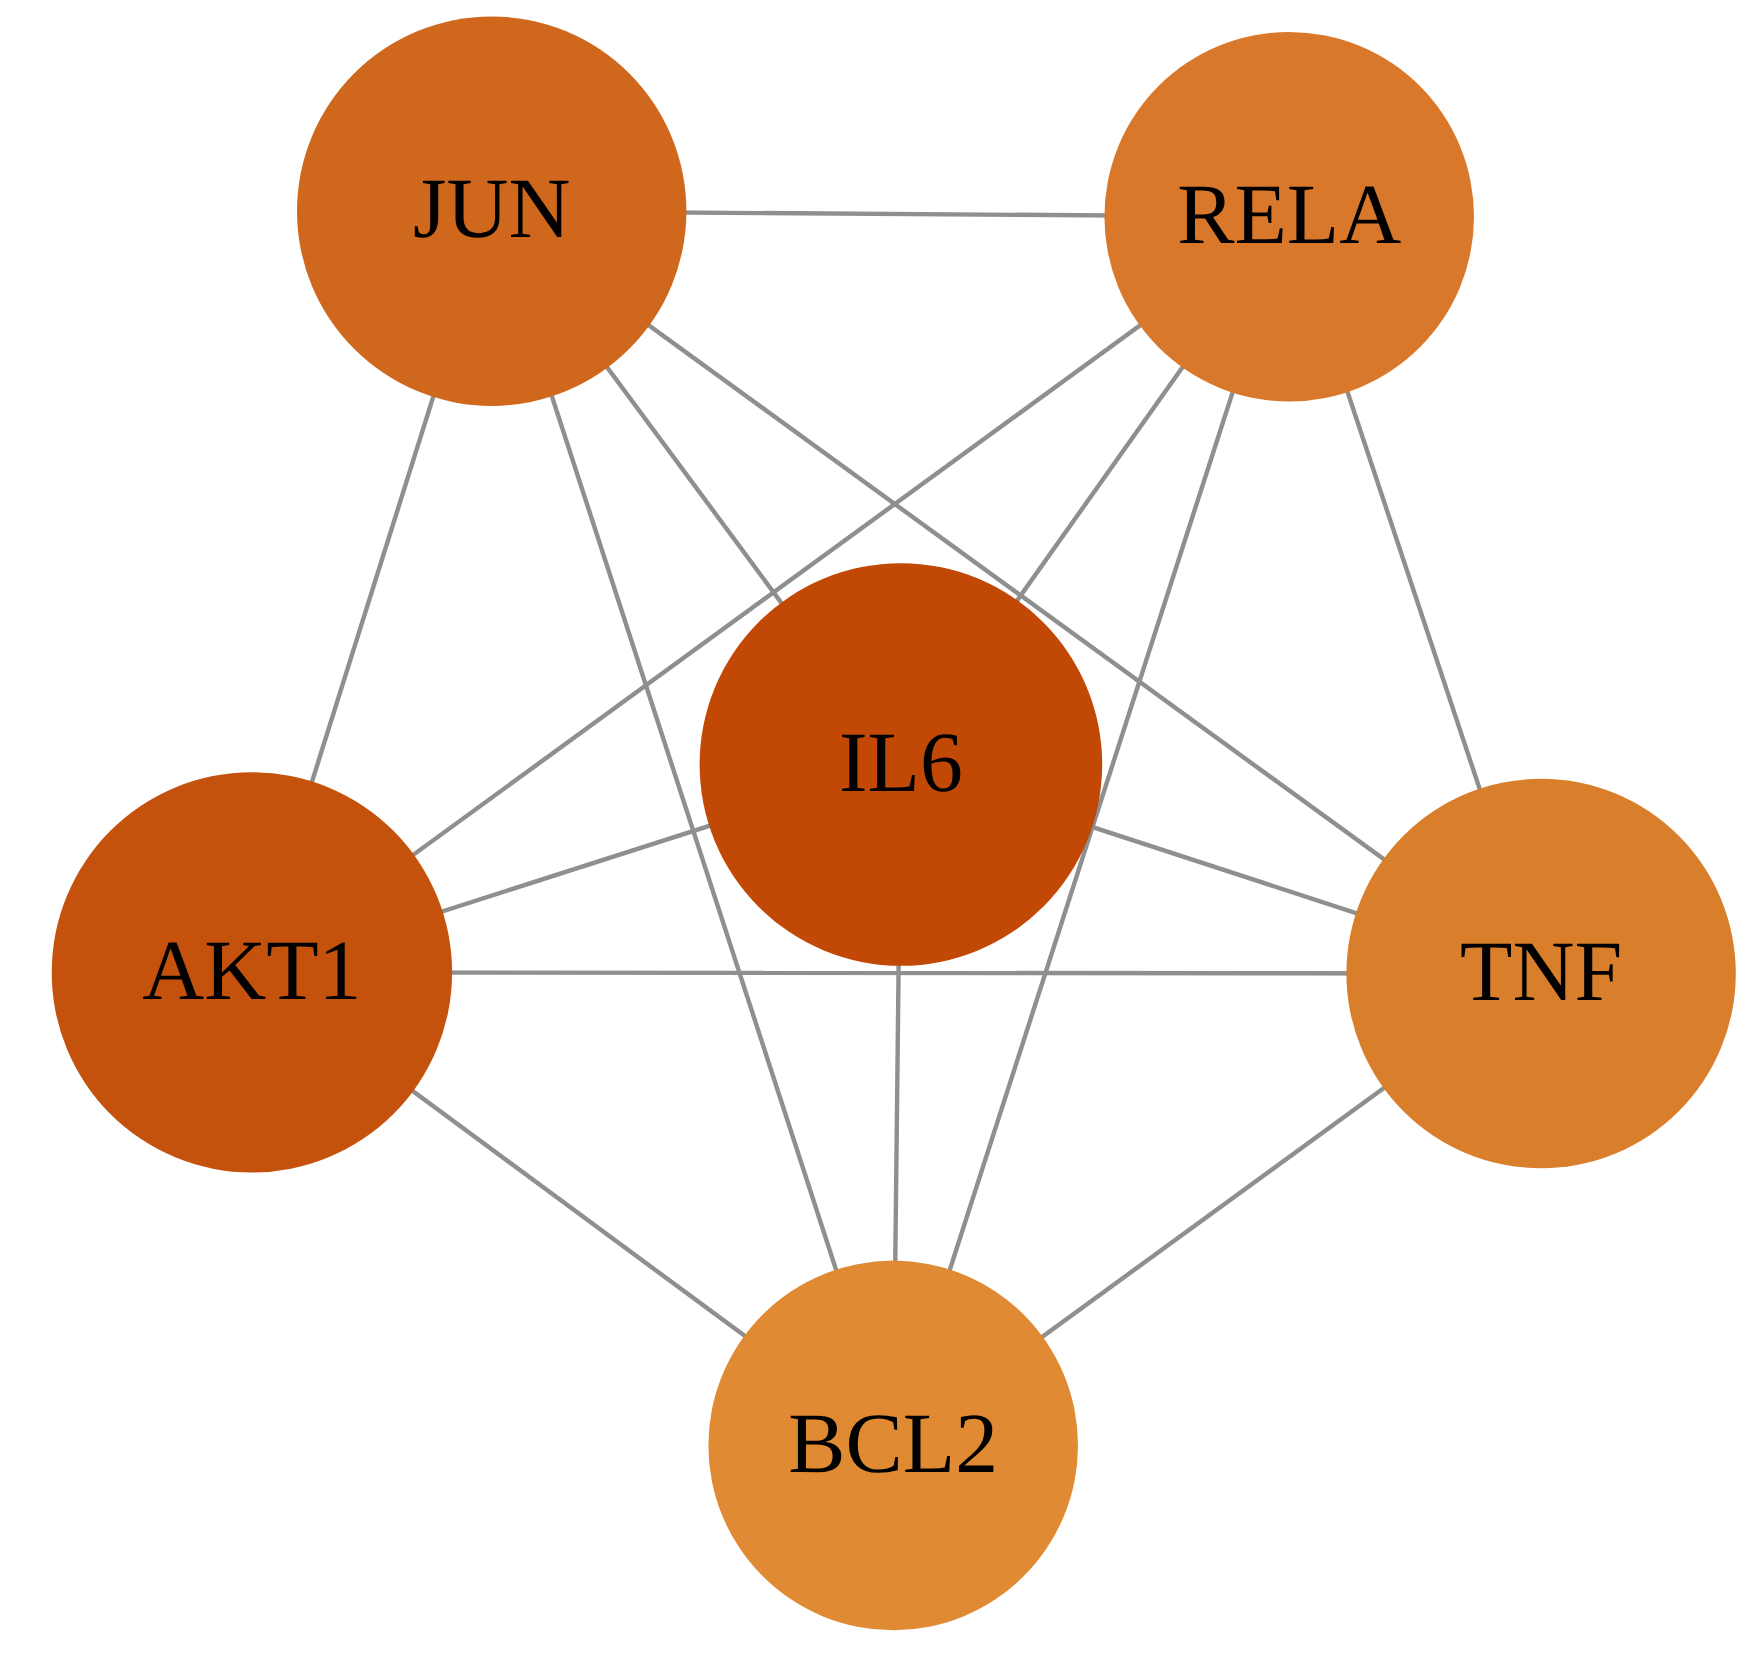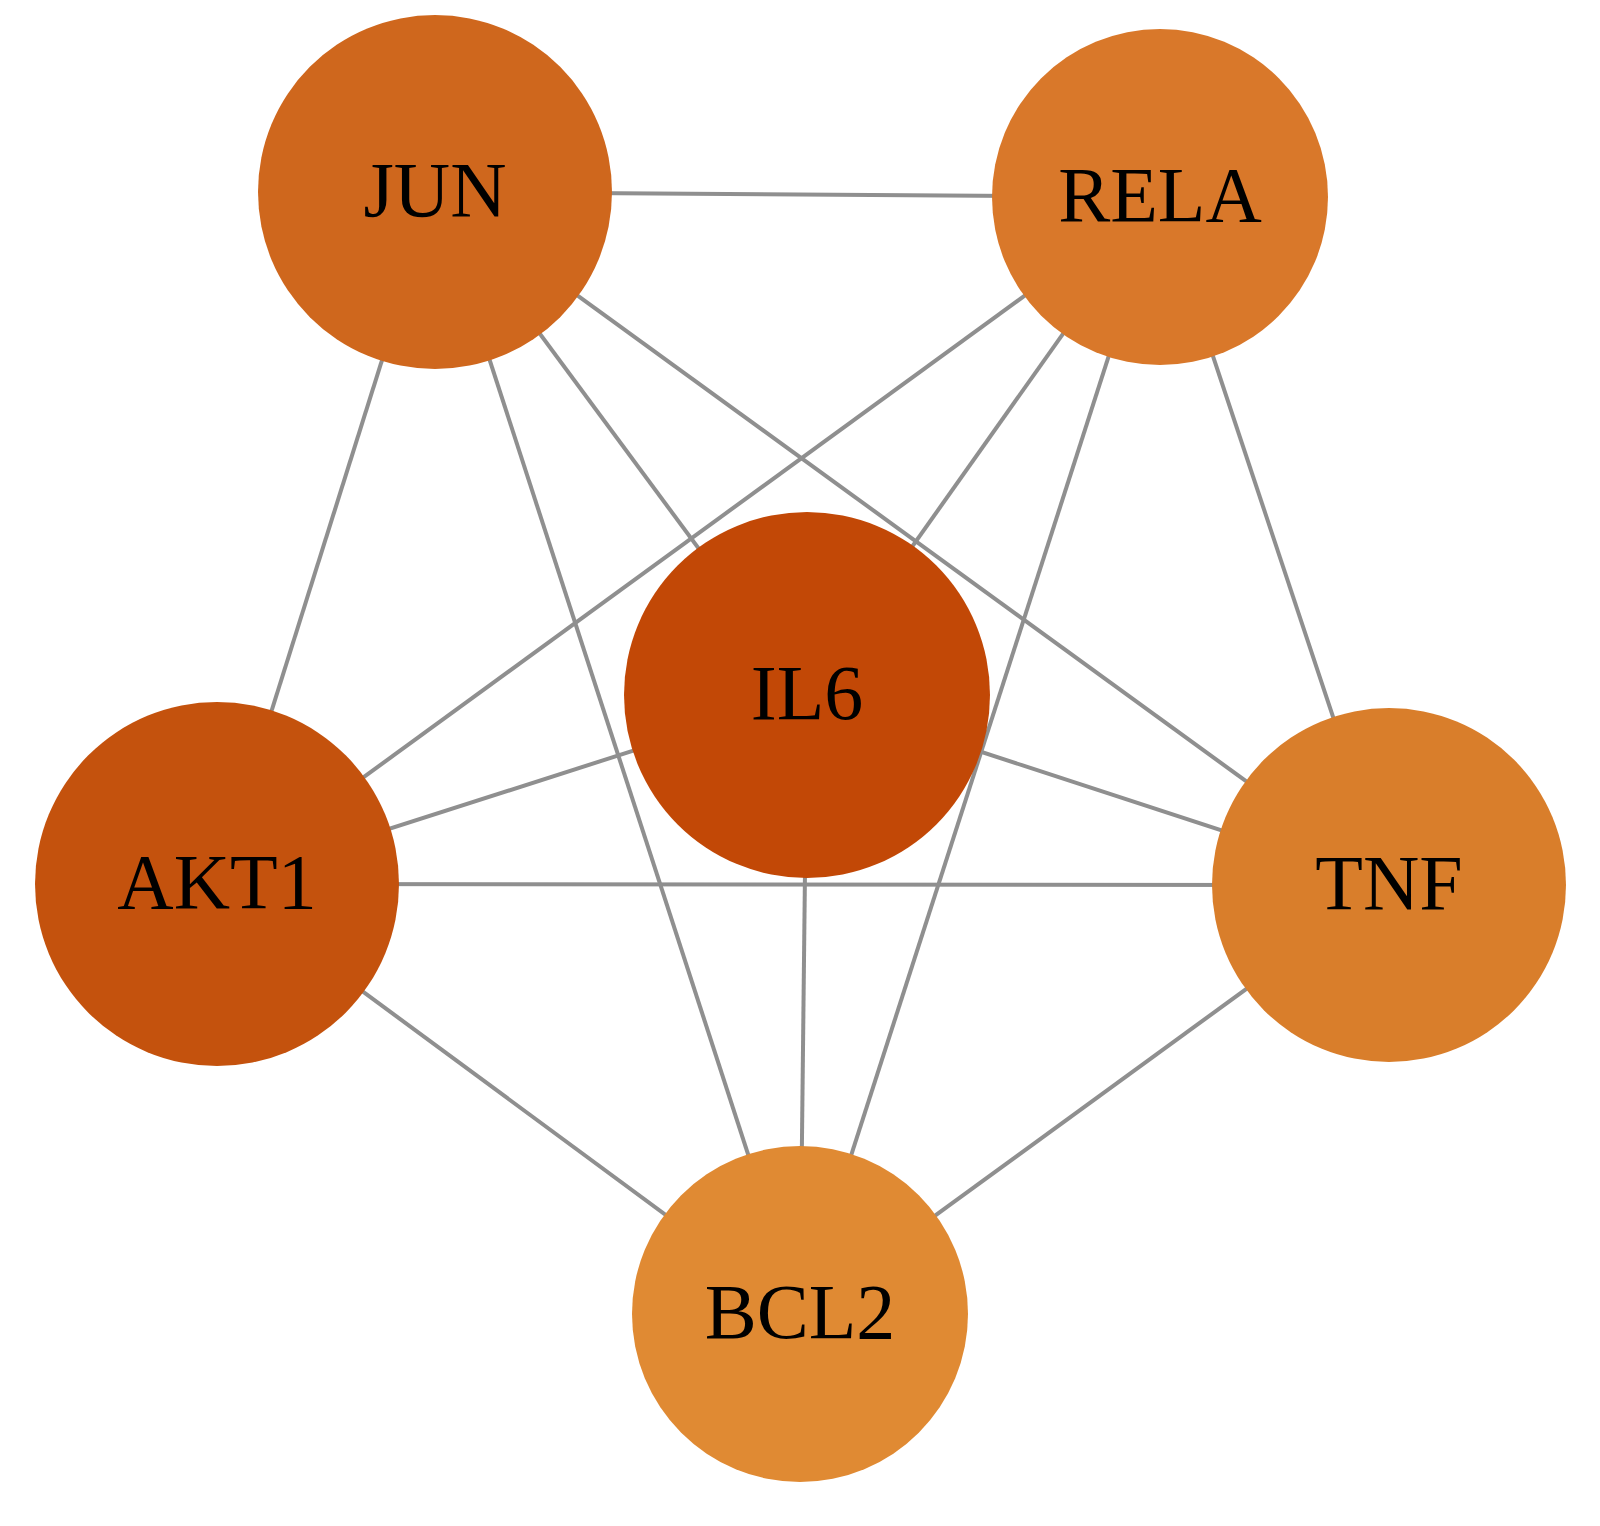--- a/index.html
+++ b/index.html
@@ -9,20 +9,21 @@
     width: 1600px;
     height: 1526px;
     overflow: hidden;
     font-family: "Liberation Serif", serif;
   }
   .diagram-wrap {
     position: relative;
     width: 1288px;
     height: 1526px;
     background: #ffffff;
+    padding-left: 12px;
   }
   svg {
     display: block;
   }
   .node-label {
     font-family: "Liberation Serif", serif;
     fill: #000000;
     text-anchor: middle;
     dominant-baseline: middle;
   }

